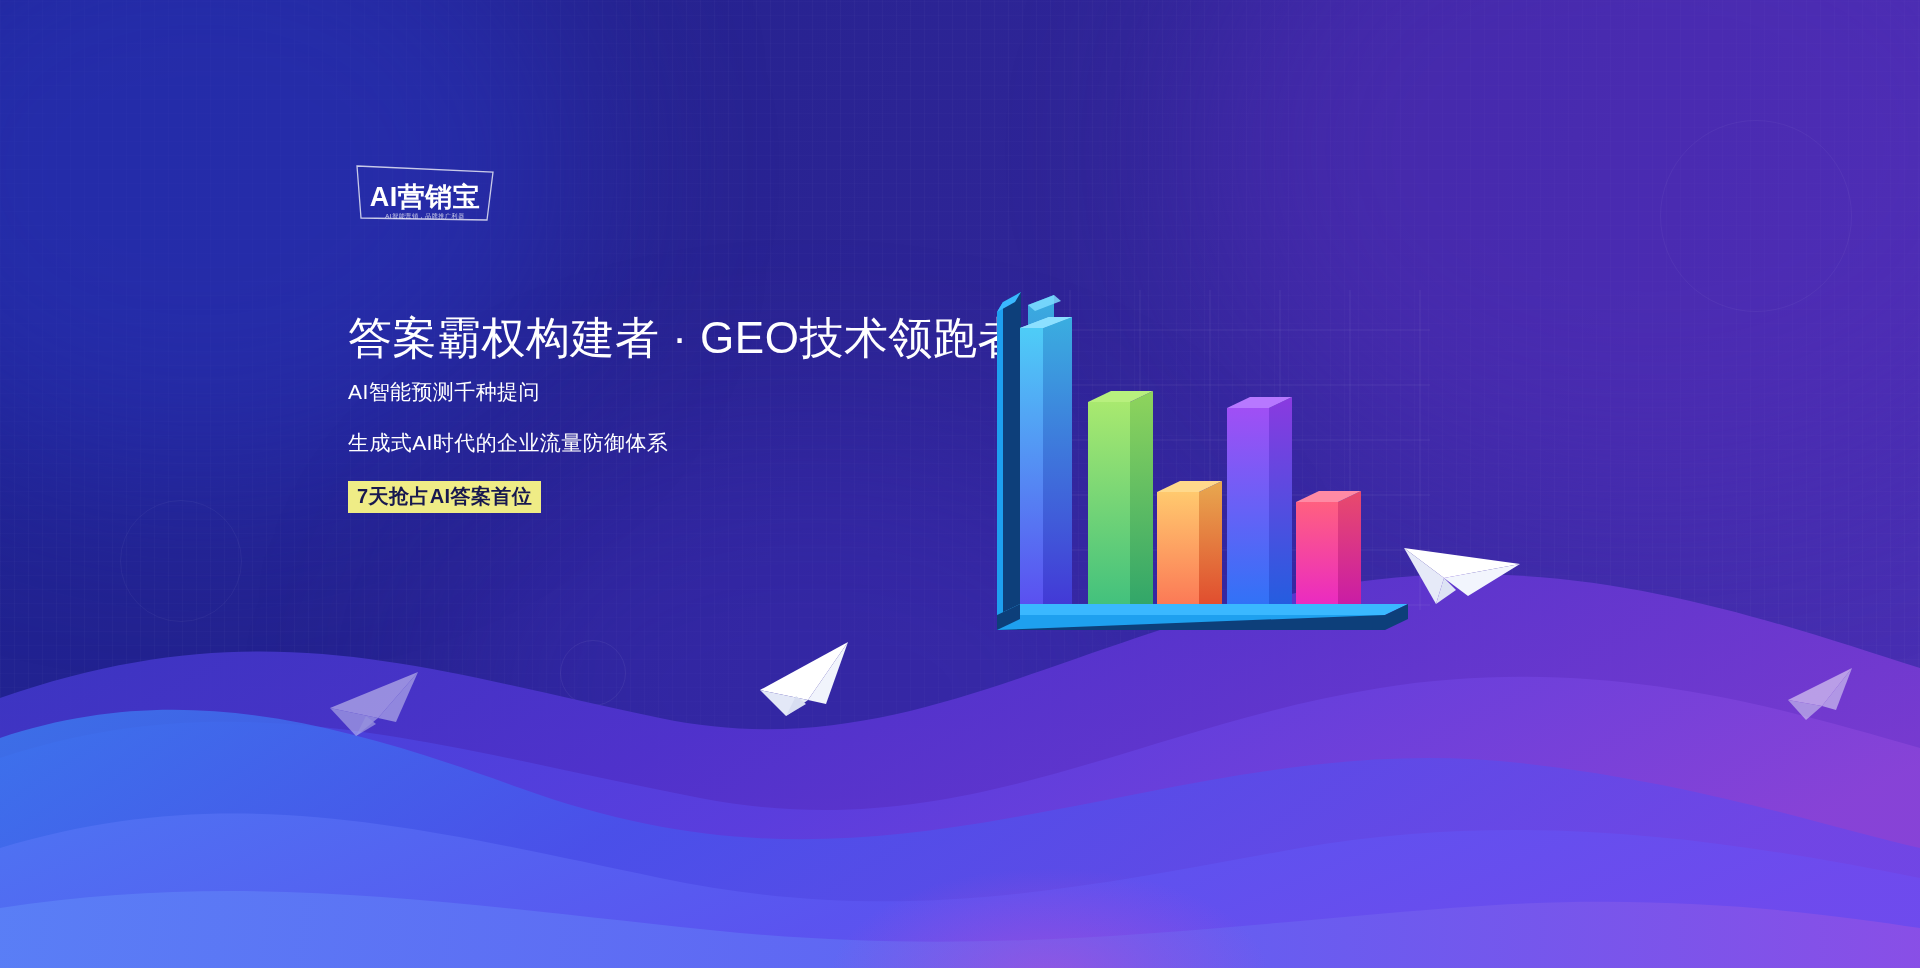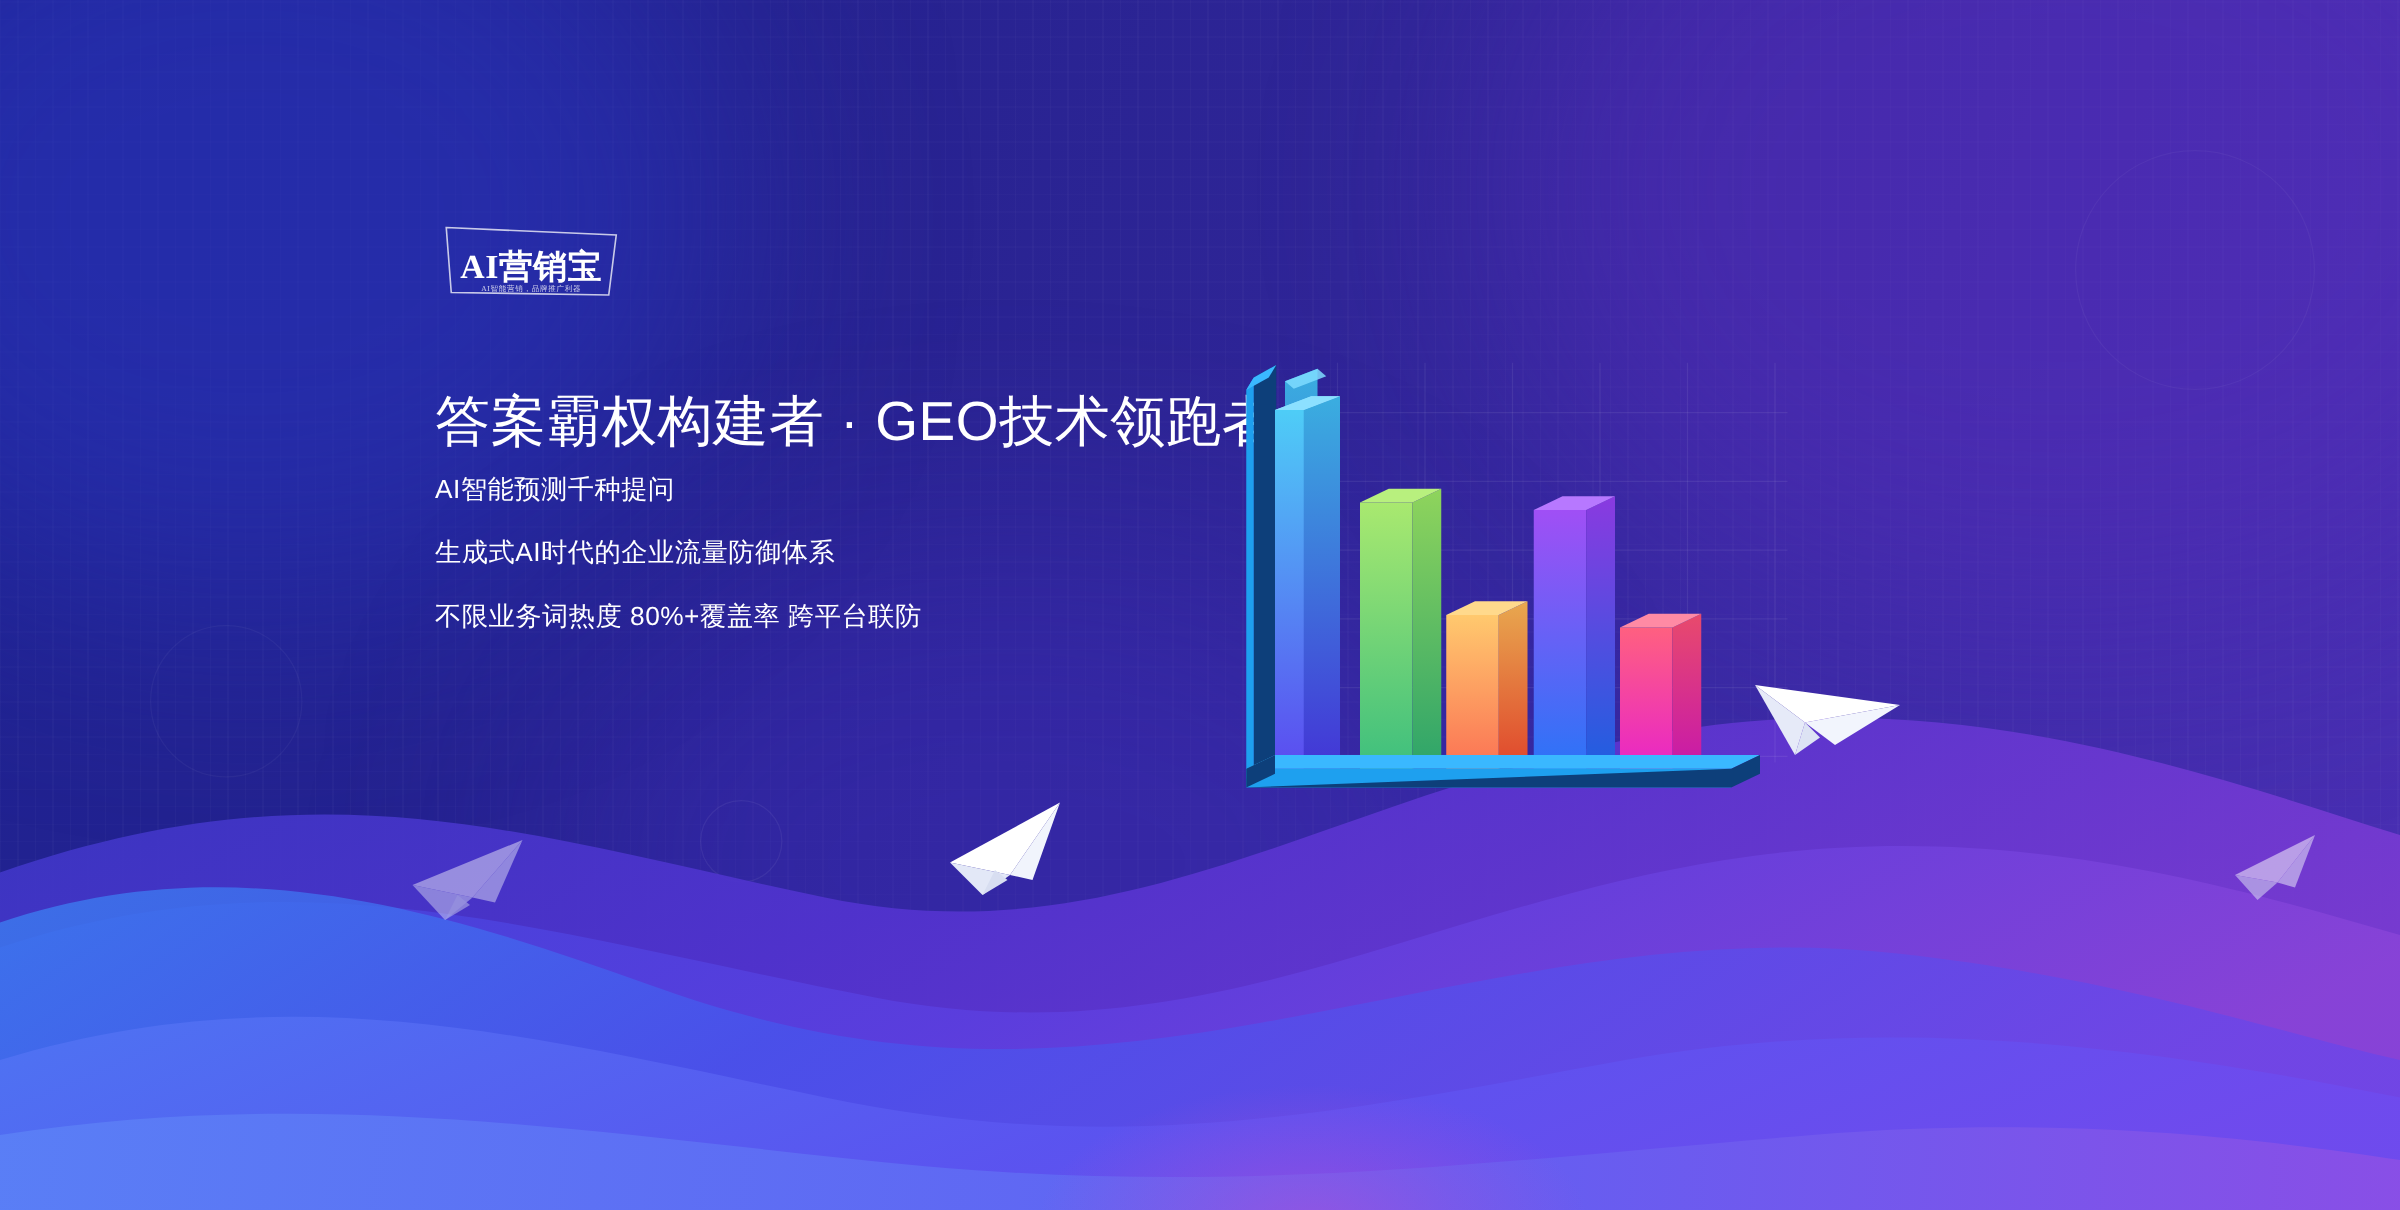--- a/index.html
+++ b/index.html
@@ -31,22 +31,22 @@
   .ring{position:absolute;border-radius:50%;border:1px solid rgba(255,255,255,.045);pointer-events:none;}
   .ring-1{width:120px;height:120px;left:120px;top:500px;}
   .ring-2{width:64px;height:64px;left:560px;top:640px;border-color:rgba(255,255,255,.06);}
   .ring-3{width:190px;height:190px;left:1660px;top:120px;}
 
   
   .waves{position:absolute;left:0;bottom:0;width:1920px;height:420px;}
 
   
   .logo-wrap{
-    position:absolute;left:355px;top:178px;
-    width:140px;height:62px;font-family:Liberation Serif, serif;
+    position:absolute;left:355px;top:162px;
+    width:140px;height:62px;
   }
   .logo-frame{position:absolute;inset:0;}
   .logo-text{
     position:absolute;left:50%;top:22px;transform:translateX(-50%);
     color:#fff;font-size:27px;font-weight:bold;letter-spacing:.5px;
     white-space:nowrap;line-height:1;
   }
   .logo-tagline{
     position:absolute;left:50%;top:51px;transform:translateX(-50%);
     color:rgba(255,255,255,.78);font-size:6px;letter-spacing:.6px;
@@ -149,21 +149,23 @@
       <polygon points="2,4 138,10 132,58 6,56" fill="none" stroke="rgba(255,255,255,0.75)" stroke-width="1.3"></polygon>
     </svg>
     <div class="logo-text">AI营销宝</div>
     <div class="logo-tagline">AI智能营销，品牌推广利器</div>
   </div>
 
   <div class="copy">
     <h1 class="headline">答案霸权构建者 · GEO技术领跑者</h1>
     <p class="subline">AI智能预测千种提问</p>
     <p class="subline">生成式AI时代的企业流量防御体系</p>
-    <p class="featureline">不限业务词热度 80%+覆盖率 跨平台联防</p>
+    <div class="highlight-row">
+      <span class="highlight">7天抢占AI答案首位</span>
+    </div>
   </div>
 
   <svg class="chart" viewBox="0 0 470 375">
     <defs>
 
       <linearGradient id="b1f" x1="0" y1="0" x2="0" y2="1">
         <stop offset="0%" stop-color="#4ecdf7"></stop>
           <stop offset="100%" stop-color="#5b4bf0"></stop>
       </linearGradient>
       <linearGradient id="b1s" x1="0" y1="0" x2="0" y2="1">

